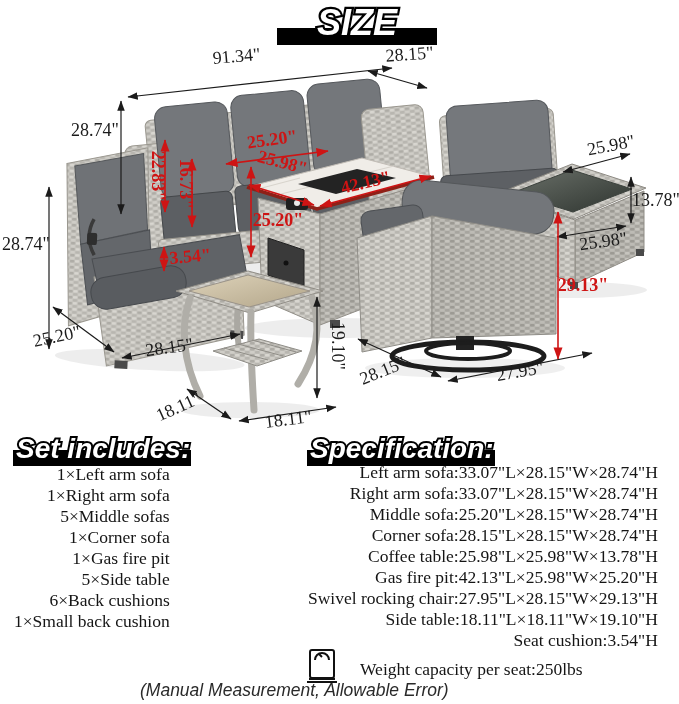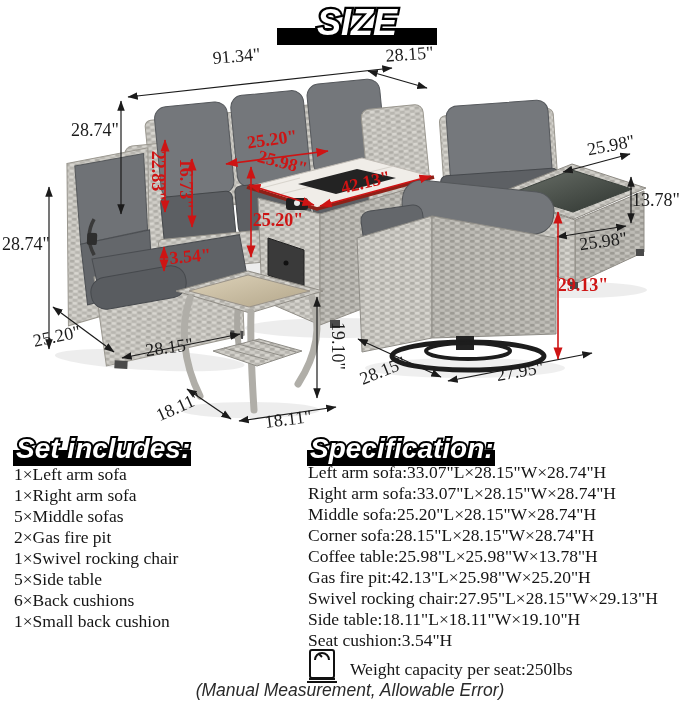--- a/index.html
+++ b/index.html
@@ -7,24 +7,24 @@
         font-family:"Liberation Serif",serif;}
   .abs{position:absolute;}
   svg text{font-family:"Liberation Serif",serif;}
   .dim{font-size:18px;fill:#1b1b1b;}
   .dimr{fill:#ce1414;font-weight:bold;}
   .dl{stroke:#1b1b1b;stroke-width:1.2;}
   .rl{stroke:#ce1414;stroke-width:1.6;}
   .banner-text{font-family:"Liberation Sans",sans-serif;font-style:italic;font-weight:800;
         fill:#ffffff;stroke:#000;paint-order:stroke fill;}
   .list{position:absolute;font-size:17.5px;color:#151515;line-height:21px;white-space:nowrap;}
-  .list div{height:21px;}
-  .weight-row{position:absolute;display:flex;align-items:flex-end;gap:12px;}
+  .list div{height:21px;text-align:right;}
+  .weight-row{position:absolute;display:flex;align-items:flex-end;gap:22px;}
   .weight-text{font-size:17.5px;color:#151515;margin-bottom:4px;white-space:nowrap;}
-  .footnote{position:absolute;left:140px;top:680px;width:420px;text-align:center;
+  .footnote{position:absolute;left:140px;top:680px;width:420px;
         font-family:"Liberation Sans",sans-serif;font-style:italic;font-size:17.5px;color:#2a2a2a;}
 </style>
 </head>
 <body>
 
 <div class="page">
 
   <svg class="abs" style="left:0;top:0" width="679" height="430" viewBox="0 0 679 430">
     <defs>
       <pattern id="wk" width="10" height="6" patternUnits="userSpaceOnUse">
@@ -207,22 +207,22 @@
   </svg>
 
   <svg class="abs" style="left:10px;top:426px" width="195" height="42">
     <rect x="3" y="24" width="178" height="16" fill="#000"></rect>
     <text class="banner-text" x="6" y="32" font-size="28" stroke-width="4">Set includes:</text>
   </svg>
   <div class="list" style="left:14px;top:464px">
     <div>1×Left arm sofa</div>
     <div>1×Right arm sofa</div>
     <div>5×Middle sofas</div>
-    <div>2×Gas fire pit</div>
-    <div>1×Swivel rocking chair</div>
+    <div>1×Corner sofa</div>
+    <div>1×Gas fire pit</div>
     <div>5×Side table</div>
     <div>6×Back cushions</div>
     <div>1×Small back cushion</div>
   </div>
 
   <svg class="abs" style="left:304px;top:426px" width="205" height="42">
     <rect x="3" y="24" width="188" height="16" fill="#000"></rect>
     <text class="banner-text" x="6" y="32" font-size="28" stroke-width="4">Specification:</text>
   </svg>
   <div class="list" style="left:308px;top:462px">

